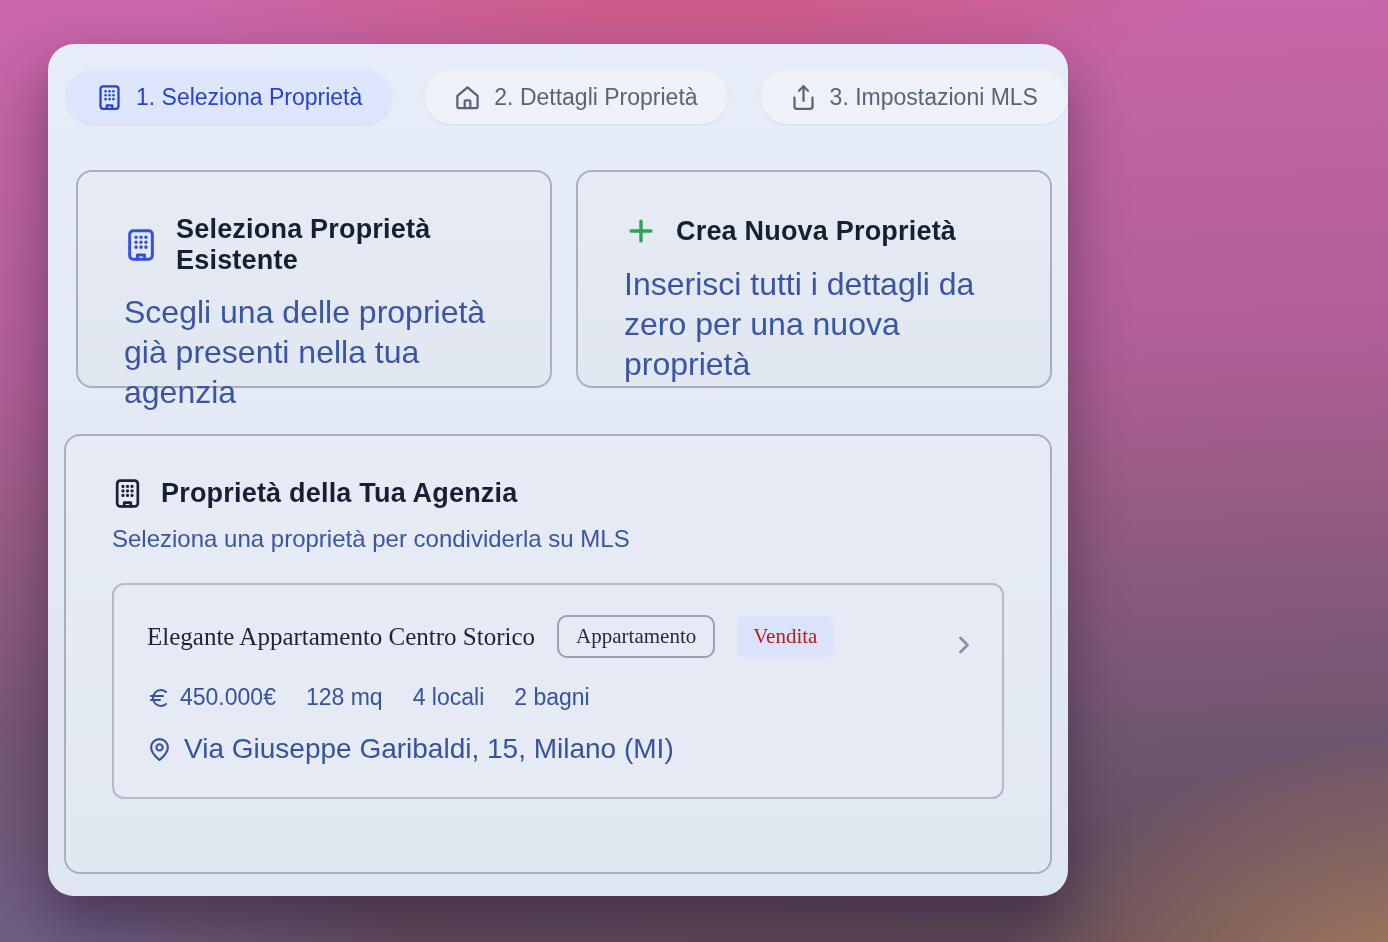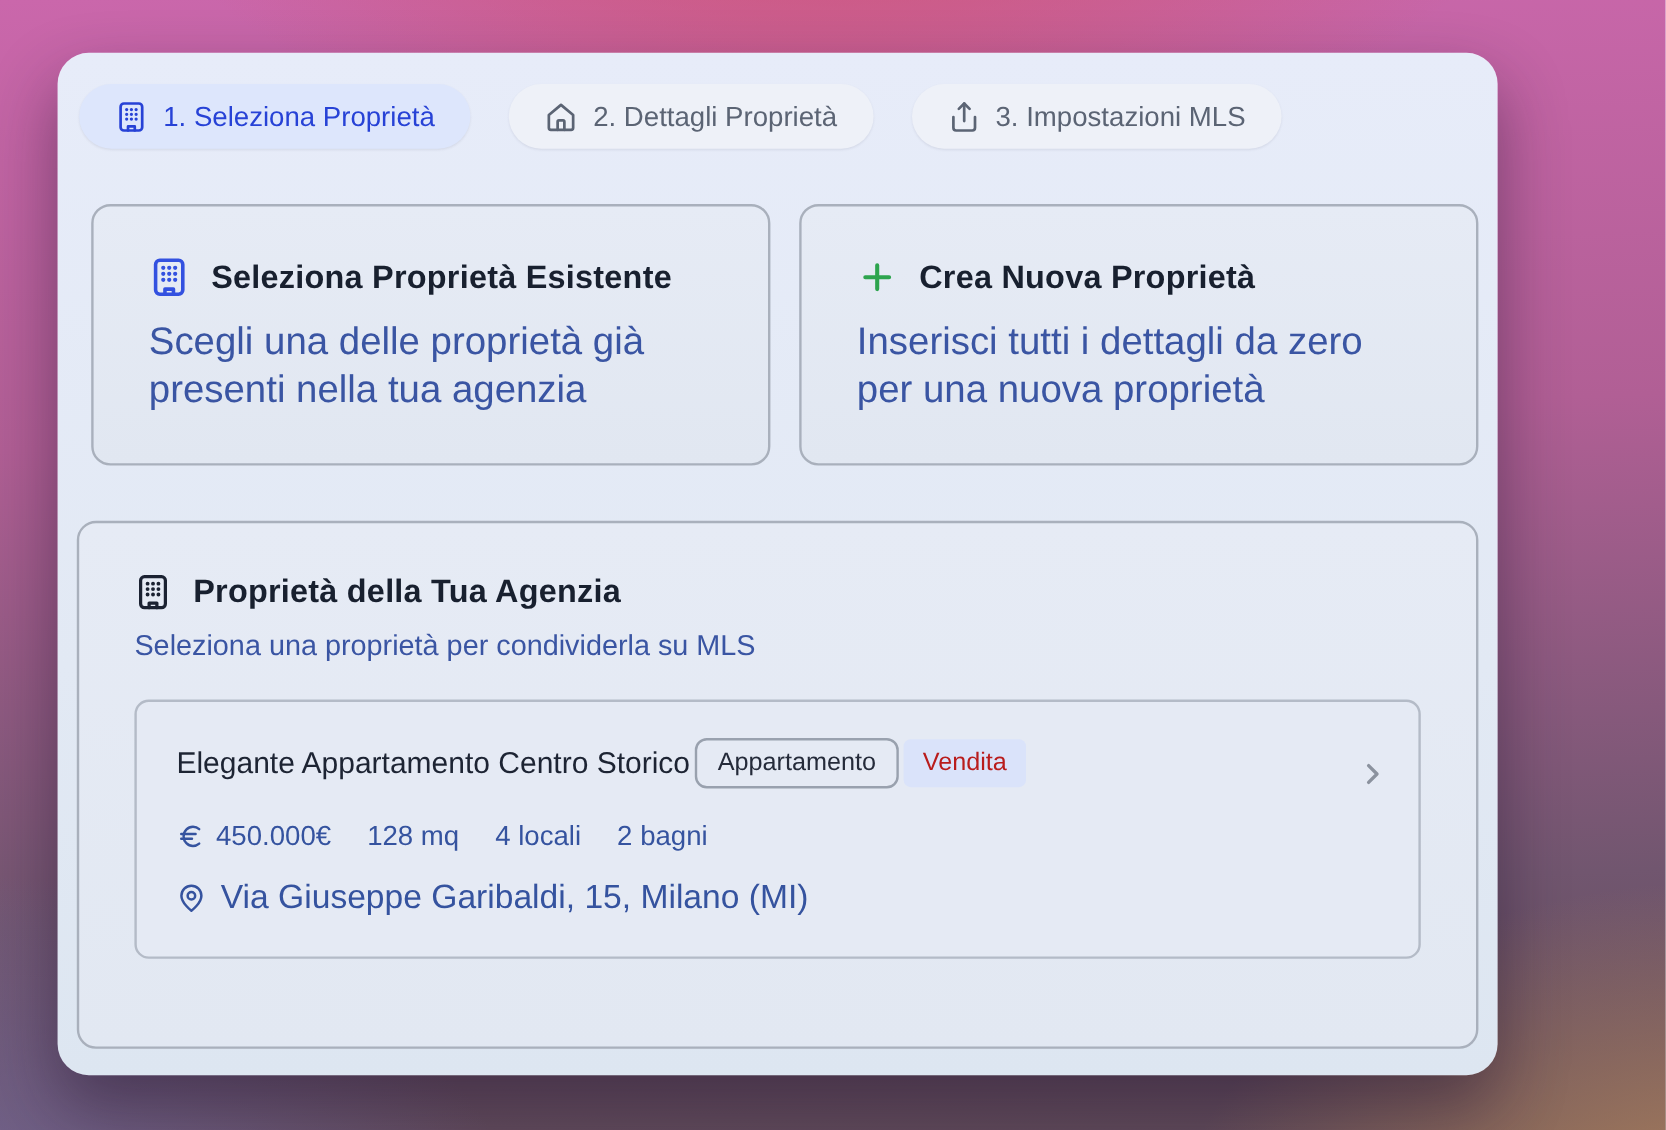--- a/index.html
+++ b/index.html
@@ -7,21 +7,21 @@
   body {
     font-family:"Liberation Sans", sans-serif;
     background:
       radial-gradient(62% 50% at 50% -18%, rgba(209,79,99,.95), rgba(209,79,99,0) 70%),
       radial-gradient(55% 55% at 104% 112%, rgba(185,138,94,1), rgba(185,138,94,0) 62%),
       radial-gradient(60% 58% at -6% 114%, rgba(122,110,165,.95), rgba(122,110,165,0) 64%),
       linear-gradient(178deg, #ca67ab 0%, #b15f95 38%, #71566f 78%, #5f4a58 100%);
   }
 
   .panel {
-    position:absolute; left:48px; top:44px; width:1200px; height:852px;
+    position:absolute; left:48px; top:44px; width:1020px; height:852px;
     border-radius:26px;
     background:linear-gradient(180deg,#e7ecf9 0%,#e2e9f4 60%,#dde6f1 100%);
     box-shadow:0 26px 56px rgba(32,16,44,.45);
     padding:26px 16px 16px 16px;
   }
 
   
   .steps { display:flex; gap:32px; padding-left:2px; }
   .step {
     display:flex; align-items:center; gap:13px;
@@ -54,21 +54,21 @@
   }
   .agency-head { display:flex; align-items:center; gap:18px; }
   .agency-title { font-size:27px; font-weight:bold; color:#18202f; letter-spacing:.2px; }
   .agency-sub { margin-top:16px; font-size:24px; color:#3a55a3; }
 
   .property-item {
     margin-top:30px; height:216px; border-radius:12px;
     border:2px solid #b4bbc7; background:#e5eaf4;
     padding:30px 30px 0 33px; position:relative; cursor:pointer;
   }
-  .prop-title-row { display:flex; align-items:center; gap:4px; }
+  .prop-title-row { display:flex; align-items:center; gap:22px;font-family:Liberation Serif, serif; }
   .prop-name { font-size:25px; font-weight:500; color:#1d2433; }
   .badge-outline {
     font-size:21px; color:#252b3a; border:2px solid #99a1ae;
     border-radius:10px; padding:7px 17px; background:transparent;
   }
   .badge-filled {
     font-size:21px; color:#b91c1c; background:#dae3fa;
     border-radius:6px; padding:8px 16px;
   }
   .chevron { position:absolute; right:24px; top:46px; }

